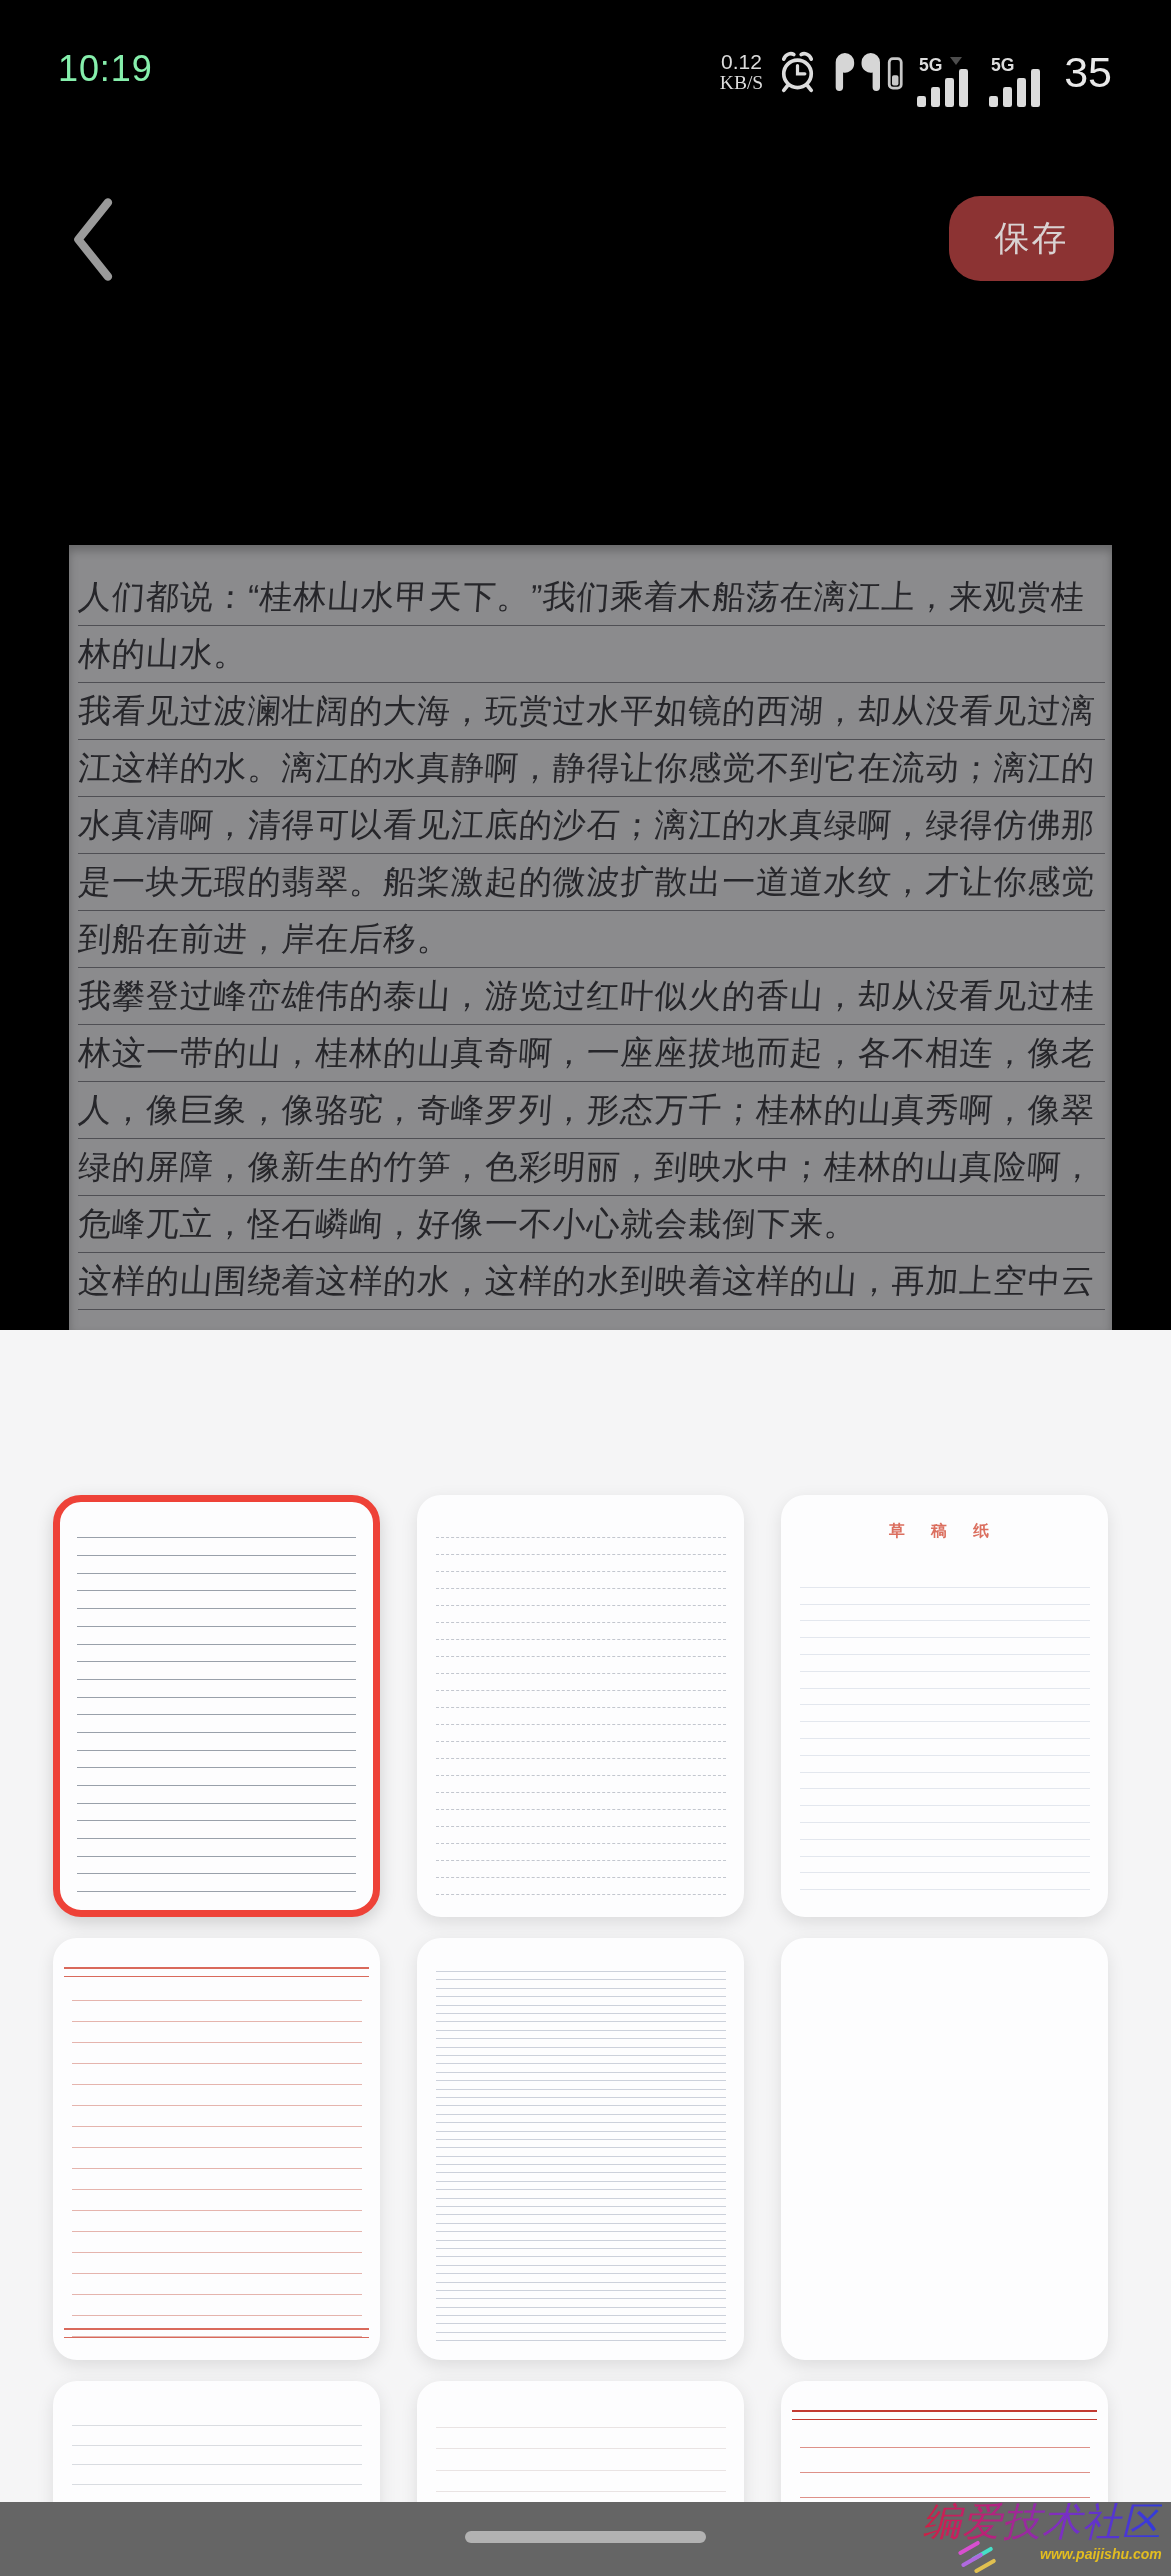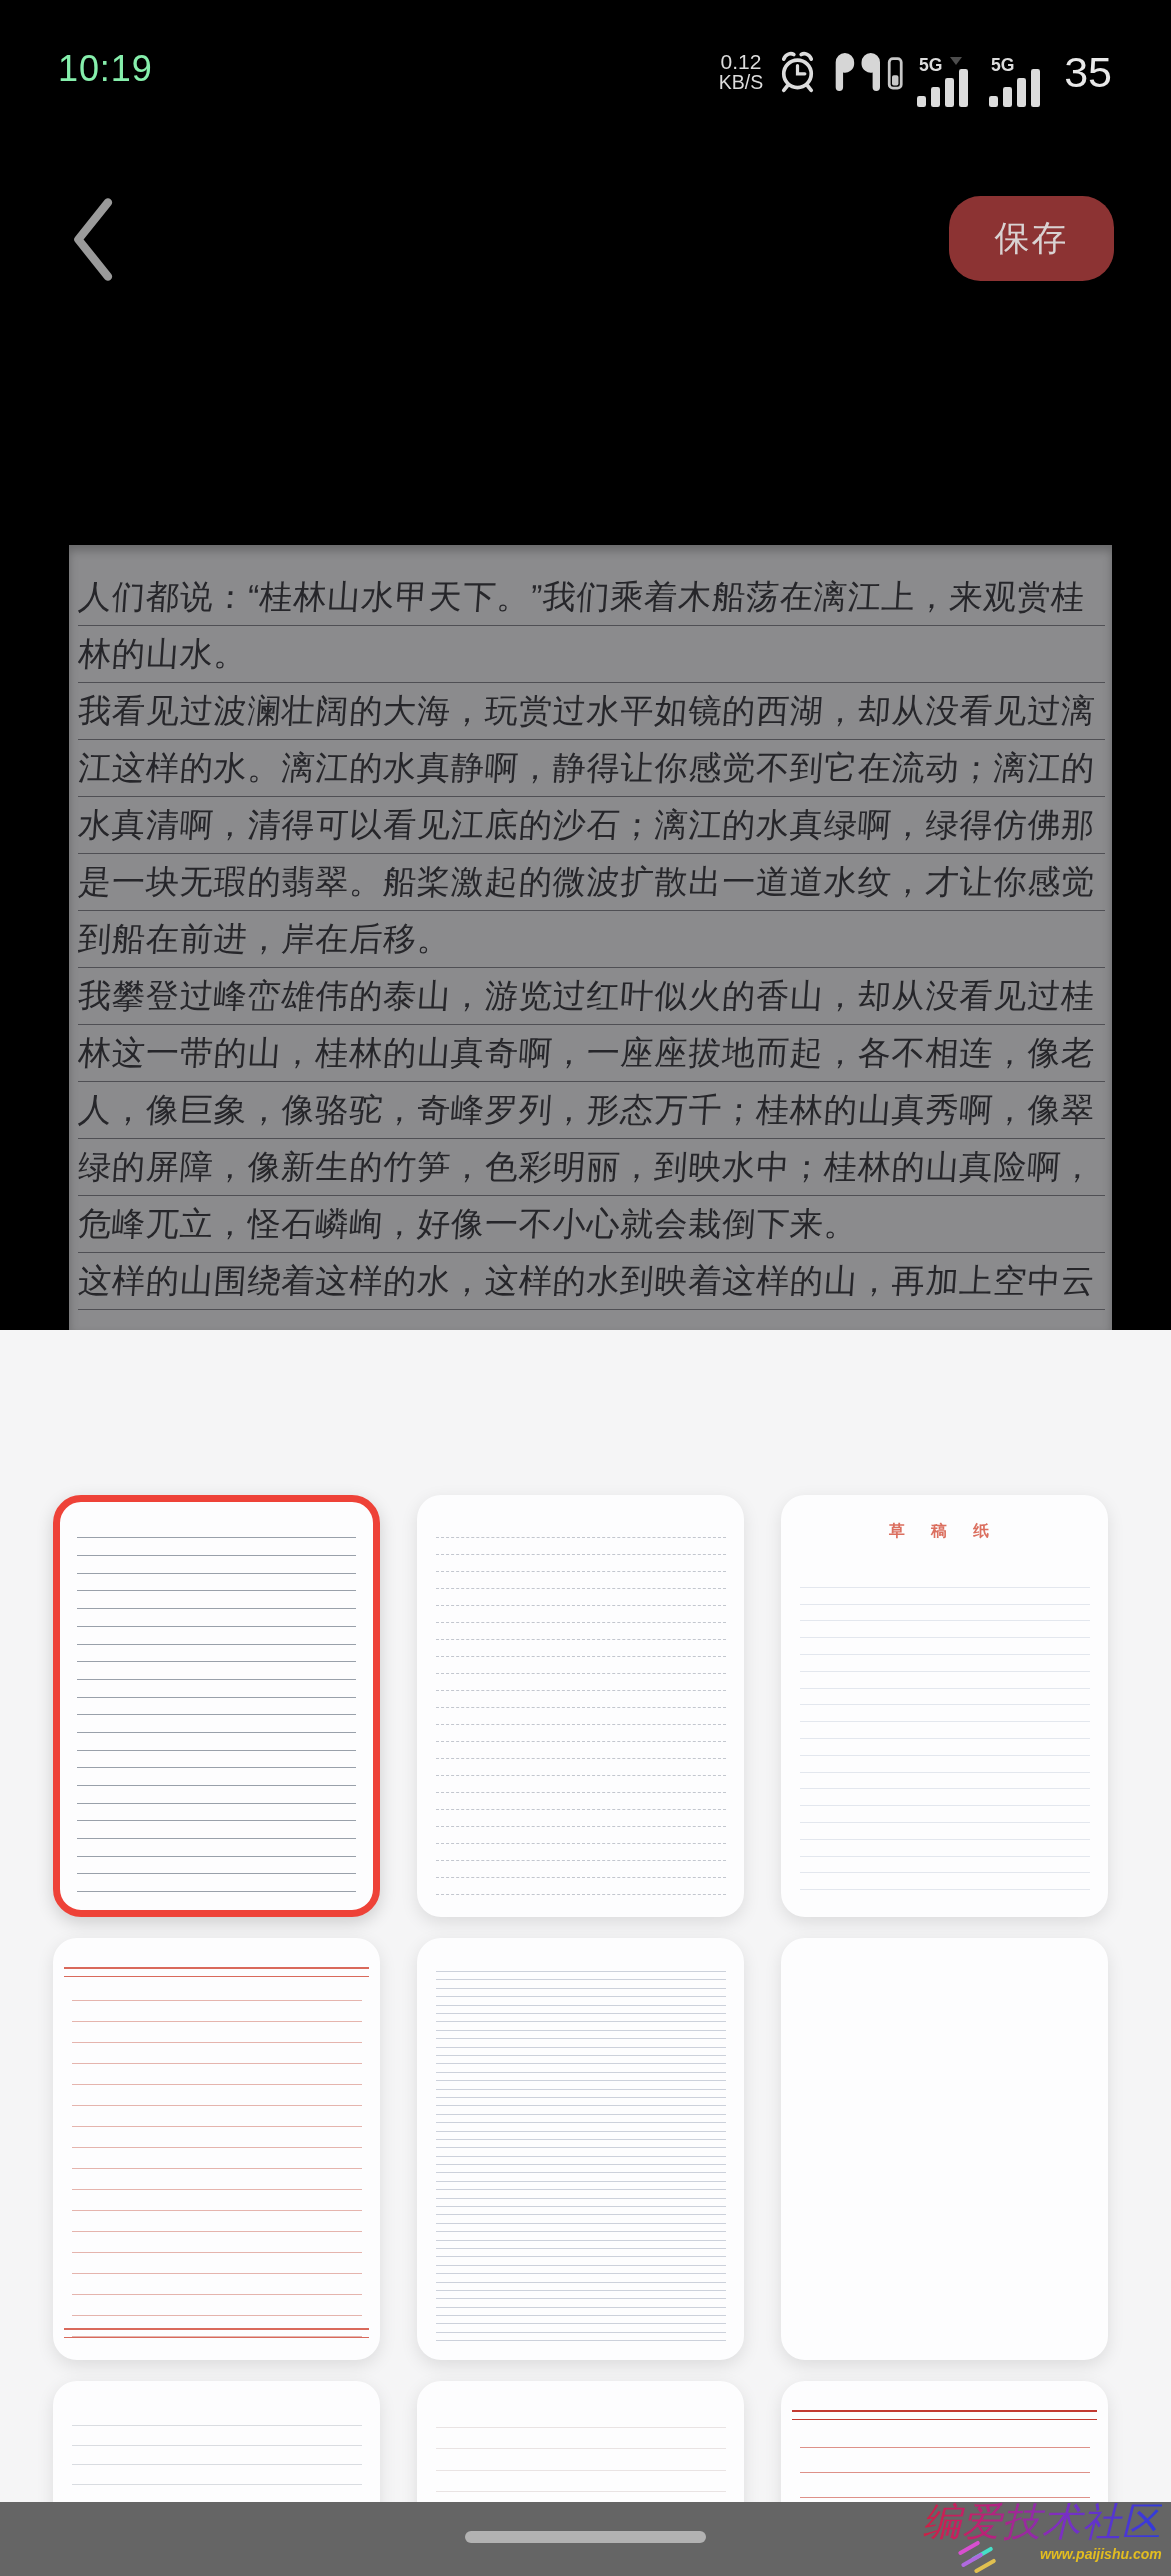--- a/index.html
+++ b/index.html
@@ -4,21 +4,21 @@
 <style>
   html,body{margin:0;padding:0;background:#000;}
   .screen{position:relative;width:1171px;height:2576px;background:#000;overflow:hidden;
           font-family:"Liberation Sans",sans-serif;}
 
   
   .status-bar{position:absolute;left:0;top:37px;width:100%;height:70px;}
   .time{position:absolute;left:58px;top:11px;font-size:36px;color:#86efac;letter-spacing:0.9px;}
   .status-right{position:absolute;right:59px;top:0;height:70px;display:flex;align-items:center;gap:13px;}
   .net-speed{display:flex;flex-direction:column;align-items:center;line-height:21px;color:#dcdcdc;}
-  .net-speed .v{font-size:21px;} .net-speed .u{font-size:19.5px;}
+  .net-speed .v{font-size:21px;} .net-speed .u{font-size:19.5px;font-family:Liberation Serif, serif;}
   .sig-group{position:relative;width:59px;height:54px;margin-top:19px;}
   .sig-label{position:absolute;top:0;left:1.9px;font-size:17.6px;color:#dcdcdc;font-weight:bold;}
   .sig-tri{position:absolute;top:2.8px;left:33px;width:0;height:0;border-left:6.5px solid transparent;
            border-right:6.5px solid transparent;border-top:8.3px solid #4d4d4d;}
   .bars{position:absolute;bottom:1.9px;left:0;display:flex;align-items:flex-end;gap:4.6px;}
   .bars i{display:block;width:9.3px;background:#dcdcdc;border-radius:2.3px;}
   .battery-num{font-size:43px;color:#e9e9e9;margin-left:3px;}
 
   
   .back-btn{position:absolute;left:67px;top:195px;width:56px;height:89px;cursor:pointer;}

